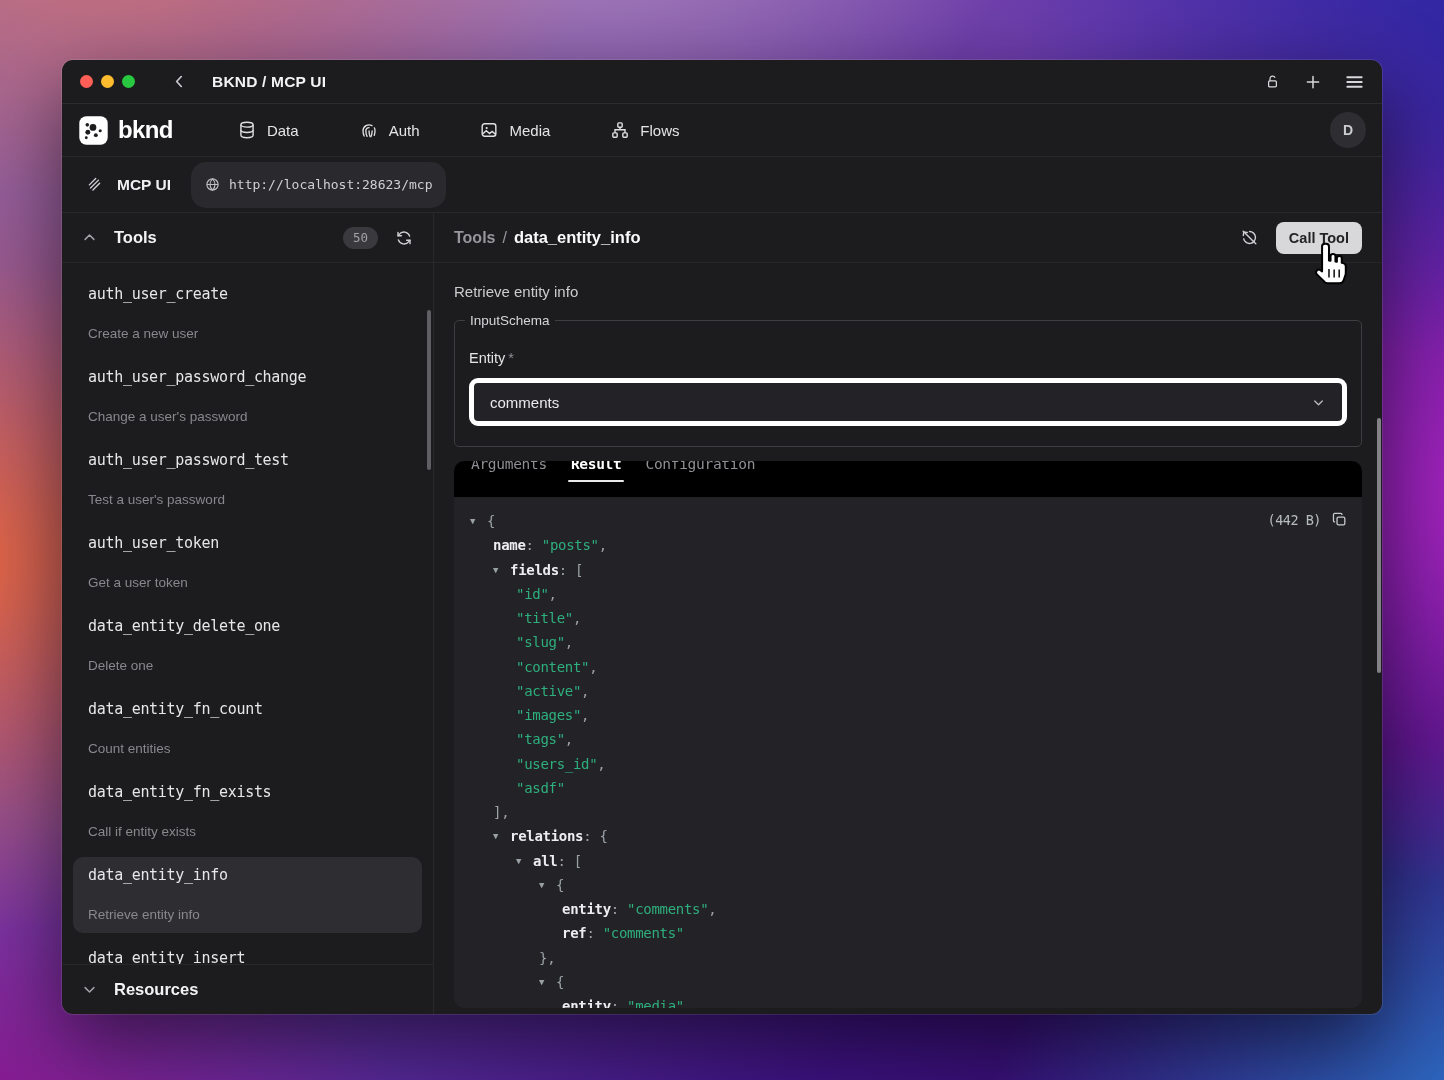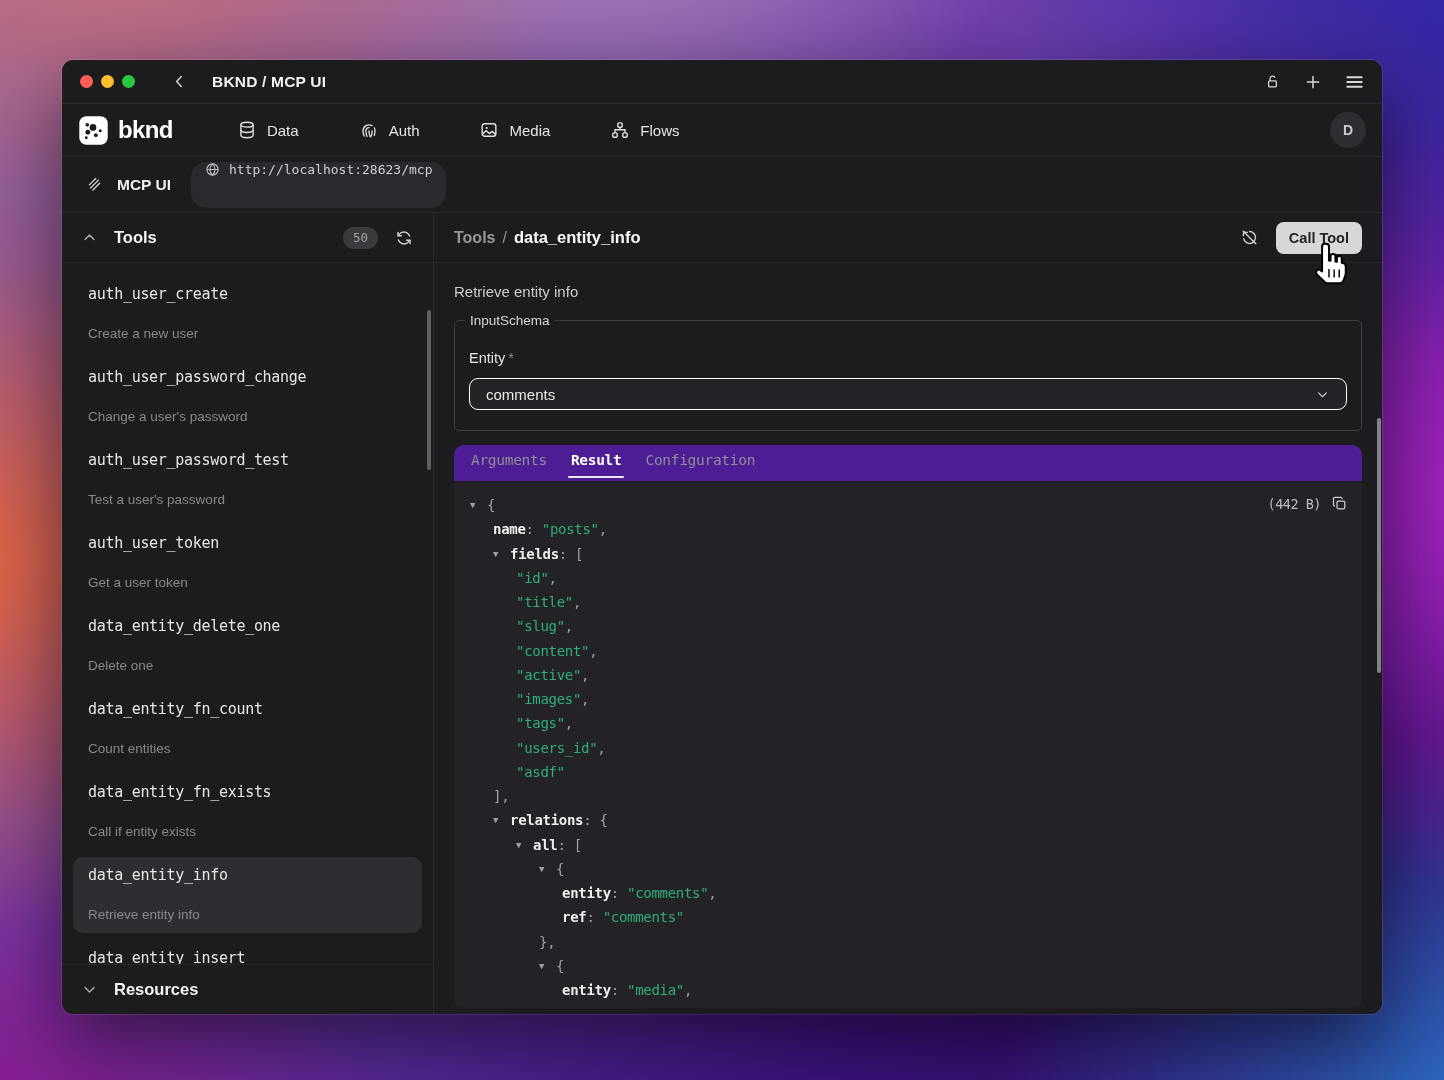--- a/index.html
+++ b/index.html
@@ -39,21 +39,21 @@
   .brand-name { font-size:24px; font-weight:800; color:#fff; letter-spacing:-.6px; }
   .nav-items { display:flex; gap:60px; margin-left:64px; }
   .nav-item { display:flex; align-items:center; gap:10px; color:#e4e4e7; font-size:15px; cursor:default; }
   .nav-item .ic { color:#e0e0e3; display:flex; }
   .avatar { margin-left:auto; width:36px; height:36px; border-radius:50%; background:#2e2e32; color:#caccd1; display:flex; align-items:center; justify-content:center; font-size:14px; font-weight:600; }
 
   
   .mcpbar { height:56px; flex:none; display:flex; align-items:center; padding:0 23px; border-bottom:1px solid #29292c; }
   .mcp-ic { color:#d2d2d6; display:flex; }
   .mcp-title { margin-left:13px; font-weight:700; font-size:15.5px; color:#f0f0f3; }
-  .url-pill { margin-left:20px; height:46px; border-radius:15px; background:#2a2a2e; display:flex; align-items:flex-start; gap:9px; padding:0 14px; color:#cfcfd4; font-size:13px; }
+  .url-pill { margin-left:20px; height:46px; border-radius:15px; background:#2a2a2e; display:flex; align-items:center; gap:9px; padding:0 14px; color:#cfcfd4; font-size:13px; }
   .url-pill .ic { color:#bfbfc4; display:flex; }
 
   
   .body-row { flex:1; display:flex; min-height:0; }
 
   .sidebar { width:372px; flex:none; border-right:1px solid #29292c; display:flex; flex-direction:column; position:relative; }
   .side-head, .side-foot { height:50px; flex:none; display:flex; align-items:center; padding:0 20px; }
   .side-head { border-bottom:1px solid #27272a; }
   .side-foot { border-top:1px solid #27272a; margin-top:auto; }
   .chev { color:#a2a2a8; display:flex; }
@@ -75,25 +75,25 @@
   .history-off { color:#cdcdd2; display:flex; }
   .call-btn { background:#d8d8da; color:#232326; border:none; border-radius:8px; font-weight:700; font-size:14.5px; padding:8px 13px; font-family:"Liberation Sans", sans-serif; }
 
   .main-scroll { flex:1; min-height:0; display:flex; flex-direction:column; padding:0 20px; }
   .tool-desc-line { margin-top:20px; font-size:15px; color:#cccccf; flex:none; }
 
   fieldset.schema { margin-top:13px; border:1px solid #3e3e42; border-radius:5px; padding:10px 14px 20px; flex:none; }
   fieldset.schema legend { font-size:13.5px; color:#d6d6d9; padding:0 5px; margin-left:-4px; }
   .field-label { margin-top:12px; font-size:14.5px; color:#e4e4e7; }
   .req-mark { color:#8e8e93; margin-left:3px; }
-  .select { margin-top:12px; height:32px; background:#232327; border:1px solid #ffffff; border-radius:9px; display:flex; align-items:center; padding:0 16px; font-size:15px; color:#eaeaec; }
+  .select { margin-top:12px; height:48px; background:#232327; border:5px solid #ffffff; border-radius:9px; display:flex; align-items:center; padding:0 16px; font-size:15px; color:#eaeaec; }
   .select .chev { margin-left:auto; color:#b7b7bc; }
 
   .result-panel { margin-top:14px; margin-bottom:6px; flex:1; min-height:0; background:#232327; border-radius:10px; display:flex; flex-direction:column; overflow:hidden; }
-  .tabbar { height:37px; flex:none; background:#4c1d95; display:flex; align-items:flex-end; gap:24px; padding:4px 17px; border-bottom:1px solid #202023; }
+  .tabbar { height:37px; flex:none; background:#000000; display:flex; align-items:flex-end; gap:24px; padding:16px 17px; border-bottom:1px solid #202023; }
   .tab { font-family:"DejaVu Sans Mono", monospace; font-size:14.5px; color:#8f8f95; padding-bottom:9px; position:relative; letter-spacing:-.3px; }
   .tab.active { color:#ffffff; font-weight:700; }
   .tab.active::after { content:""; position:absolute; left:-3px; right:-3px; bottom:-1px; height:2px; background:#eaeaec; border-radius:1px; }
   .code-wrap { position:relative; flex:1; min-height:0; overflow:hidden; padding:11px 16px 0; font-family:"DejaVu Sans Mono", monospace; font-size:14px; }
   .code-line { height:24.25px; line-height:24.25px; white-space:pre; letter-spacing:-.3px; }
   .tri { display:inline-block; width:17px; font-size:9px; color:#99a0a6; vertical-align:2px; }
   .key { color:#ededef; font-weight:700; }
   .str { color:#2eaf7d; }
   .punct { color:#9ba2a8; }
   .code-meta { position:absolute; top:13px; right:14px; display:flex; align-items:center; gap:10px; }

